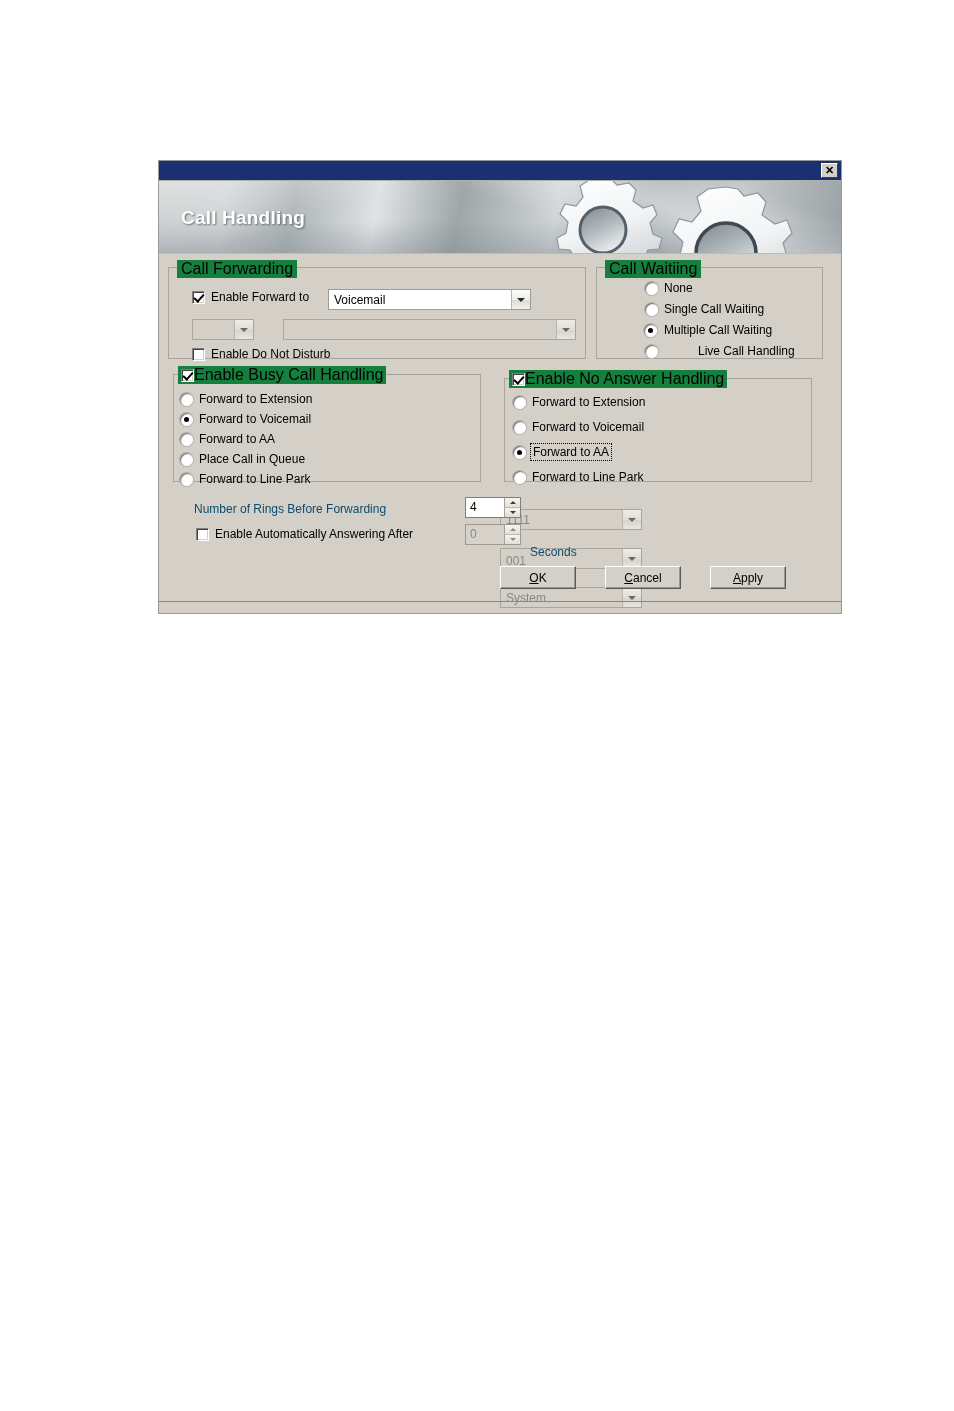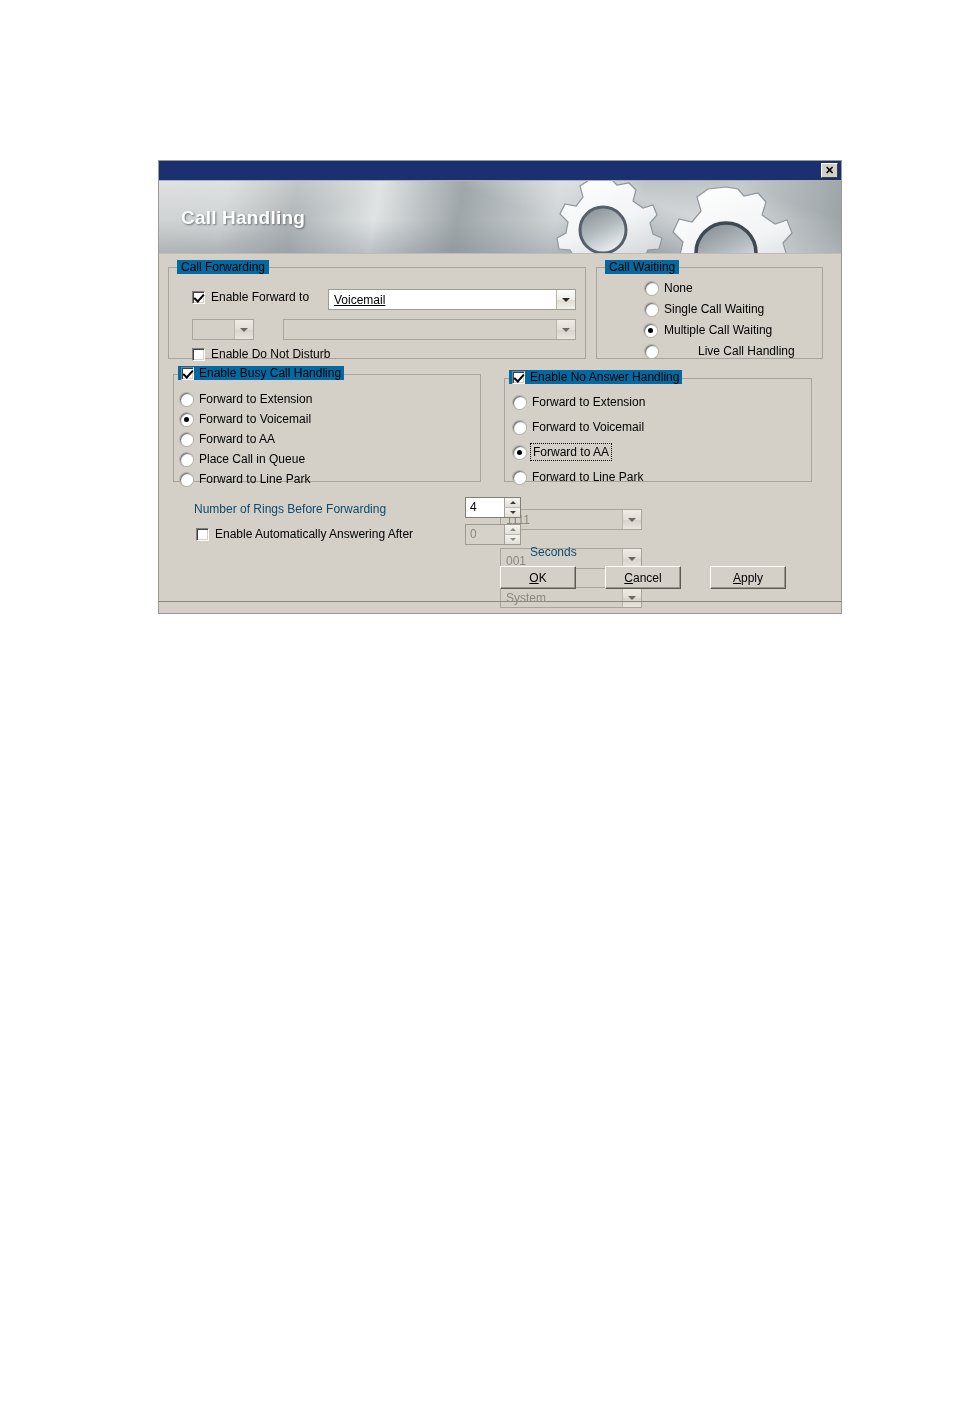--- a/index.html
+++ b/index.html
@@ -107,31 +107,30 @@
   .group {
     position: absolute;
     border: 1px solid #a8a49c;
     box-sizing: border-box;
   }
   .group > .legend {
     position: absolute;
     top: -8px;
     left: 8px;
     padding: 0 4px;
-    background: #0369a1;
-    font-size: 12px;
+    background: #15803d;
+    font-size: 16px;
     color: #000;
     white-space: nowrap;
   }
   .group > .legend.with-check {
     left: 4px;
     padding: 0 3px;
     display: flex;
     align-items: center;
-    gap: 5px;
     top: -9px;
   }
 
   
   .cb {
     width: 13px;
     height: 13px;
     background: #ffffff;
     border-top: 1px solid #808080;
     border-left: 1px solid #808080;
@@ -372,21 +371,21 @@
   <div class="client">
 
     <div class="group" style="left:9px; top:13px; width:418px; height:92px;">
       <div class="legend">Call Forwarding</div>
 
       <div class="ctl-row" style="left:23px; top:22px;">
         <span class="cb checked"></span>
         <span class="ctl-label">Enable Forward to</span>
       </div>
 
-      <div class="combo" style="left:159px; top:21px; width:248px;text-decoration:underline;">
+      <div class="combo" style="left:159px; top:21px; width:203px;">
         <span class="combo-text">Voicemail</span>
         <span class="combo-btn">
             <span class="arrow"></span>
           </span>
       </div>
 
       <div class="combo disabled" style="left:23px; top:51px; width:62px;">
         <span class="combo-text"></span>
         <span class="combo-btn">
             <span class="arrow"></span>

